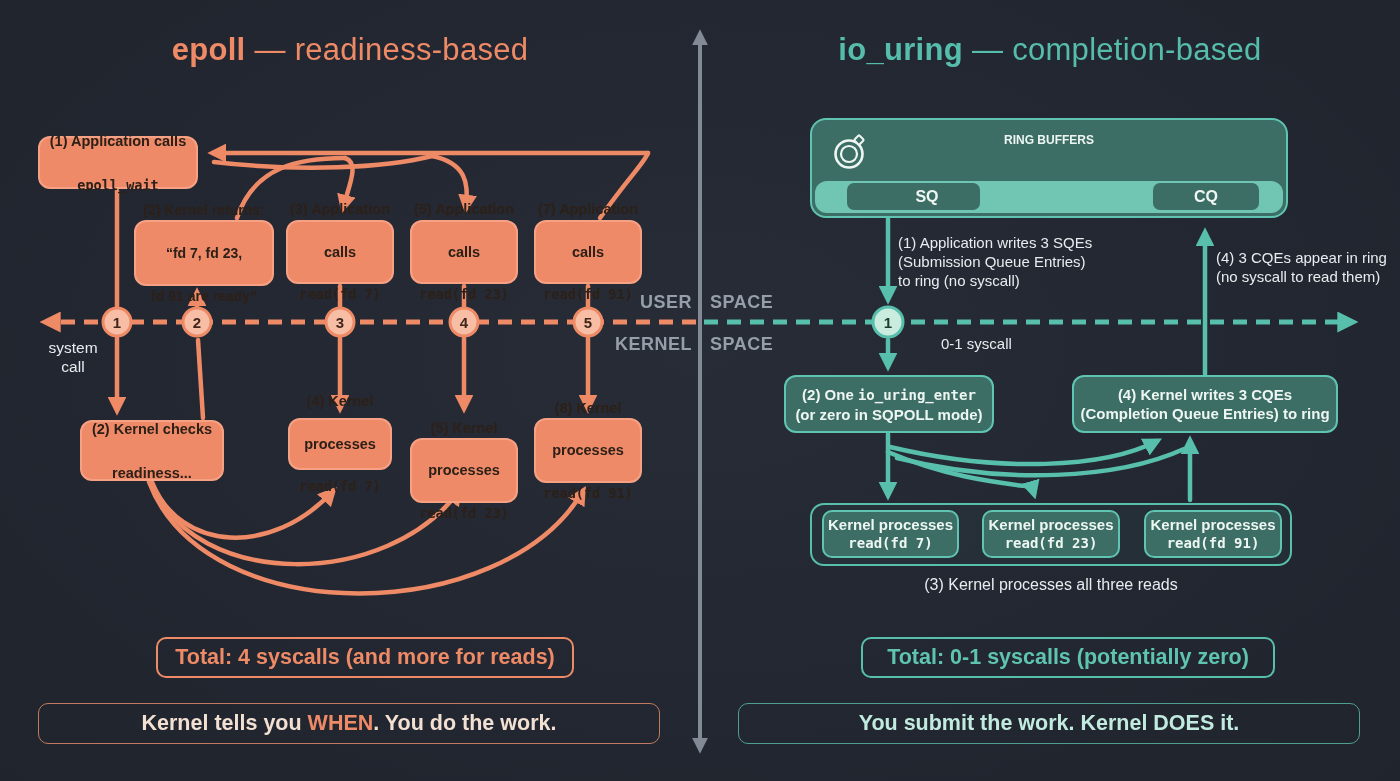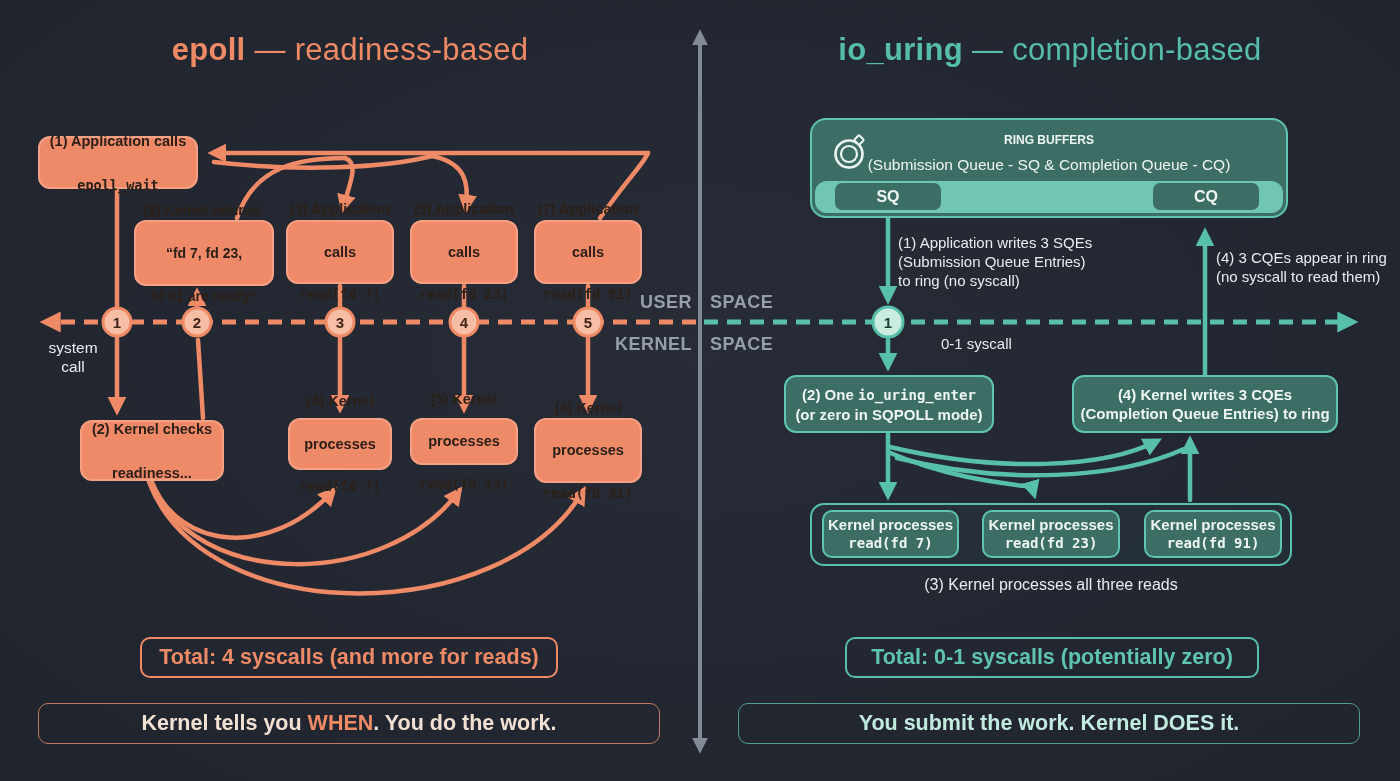--- a/index.html
+++ b/index.html
@@ -50,21 +50,21 @@
     display:flex;align-items:center;justify-content:center;color:#eef6f2;font-size:16px;font-weight:700;
   }
   .kpc{
     position:absolute;left:810px;top:503px;width:482px;height:63px;box-sizing:border-box;
     border:2.5px solid #57bfab;border-radius:14px;background:rgba(87,191,171,0.05);z-index:8;
   }
   .kp{width:137px;height:48px;border-radius:10px;font-size:15px;line-height:18px;}
 
   .totalbox{
     position:absolute;box-sizing:border-box;border-radius:10px;display:flex;align-items:center;justify-content:center;
-    font-size:21.5px;font-weight:700;z-index:10;
+    font-size:21.5px;font-weight:700;z-index:10;margin-left:16px;
   }
   .total-left{border:2.5px solid #ee8a66;color:#ee8a66;}
   .total-right{border:2.5px solid #57bfab;color:#5ec4b0;}
   .stmt{
     position:absolute;box-sizing:border-box;border-radius:10px;display:flex;align-items:center;justify-content:center;
     font-size:21.5px;font-weight:700;z-index:10;
   }
   .stmt-left{border:1.5px solid #c07a5f;color:#f2e0d3;}
   .stmt-right{border:1.5px solid #4f9f91;color:#c2ebdf;}
   .hl{color:#ee8a66;}
@@ -182,21 +182,21 @@
   <div class="sbox" style="left:80px;top:420px;width:144px;height:61px;">
     <div>(2) Kernel checks</div>
     <div>readiness...</div>
   </div>
 
   <div class="sbox" style="left:288px;top:418px;width:104px;height:52px;line-height:16.5px;">
     <div>(4) Kernel</div>
     <div>processes</div>
     <div class="mono">read(fd 7)</div>
   </div>
-  <div class="sbox" style="left:410px;top:418px;width:108px;height:47px;line-height:16.5px;">
+  <div class="sbox" style="left:410px;top:438px;width:108px;height:65px;line-height:16.5px;">
     <div>(5) Kernel</div>
     <div>processes</div>
     <div class="mono">read(fd 23)</div>
   </div>
   <div class="sbox" style="left:534px;top:418px;width:108px;height:65px;line-height:16.5px;">
     <div>(8) Kernel</div>
     <div>processes</div>
     <div class="mono">read(fd 91)</div>
   </div>
 
@@ -207,23 +207,22 @@
   <div class="circle c-salmon" style="left:588px;top:322px;">5</div>
   <div class="circle c-teal" style="left:888px;top:322px;">1</div>
 
   <div class="ringbox">
     <svg class="abs" style="left:16px;top:12px;" width="42" height="42" viewBox="0 0 42 42">
       <circle cx="21" cy="22" r="13.5" fill="none" stroke="#eef6f2" stroke-width="2.6"></circle>
       <circle cx="21" cy="22" r="8" fill="none" stroke="#eef6f2" stroke-width="2.2"></circle>
       <rect x="27.5" y="4.5" width="7" height="7" rx="1" transform="rotate(45 31 8)" fill="#3d6e66" stroke="#eef6f2" stroke-width="2"></rect>
     </svg>
     <div class="ring-title">RING BUFFERS</div>
-    <div class="ring-sub">(Submission Queue - SQ &amp; Completion Queue - CQ)</div>
     <div class="ring-bar">
-      <div class="chip" style="left:20px;">SQ</div>
+      <div class="chip" style="left:32px;padding-left:27px;">SQ</div>
       <div class="chip" style="left:338px;">CQ</div>
     </div>
   </div>
 
   <div class="white-note" style="left:898px;top:233px;">
     <div>(1) Application writes 3 SQEs</div>
     <div>(Submission Queue Entries)</div>
     <div>to ring (no syscall)</div>
   </div>
   <div class="white-note" style="left:1216px;top:248px;">

